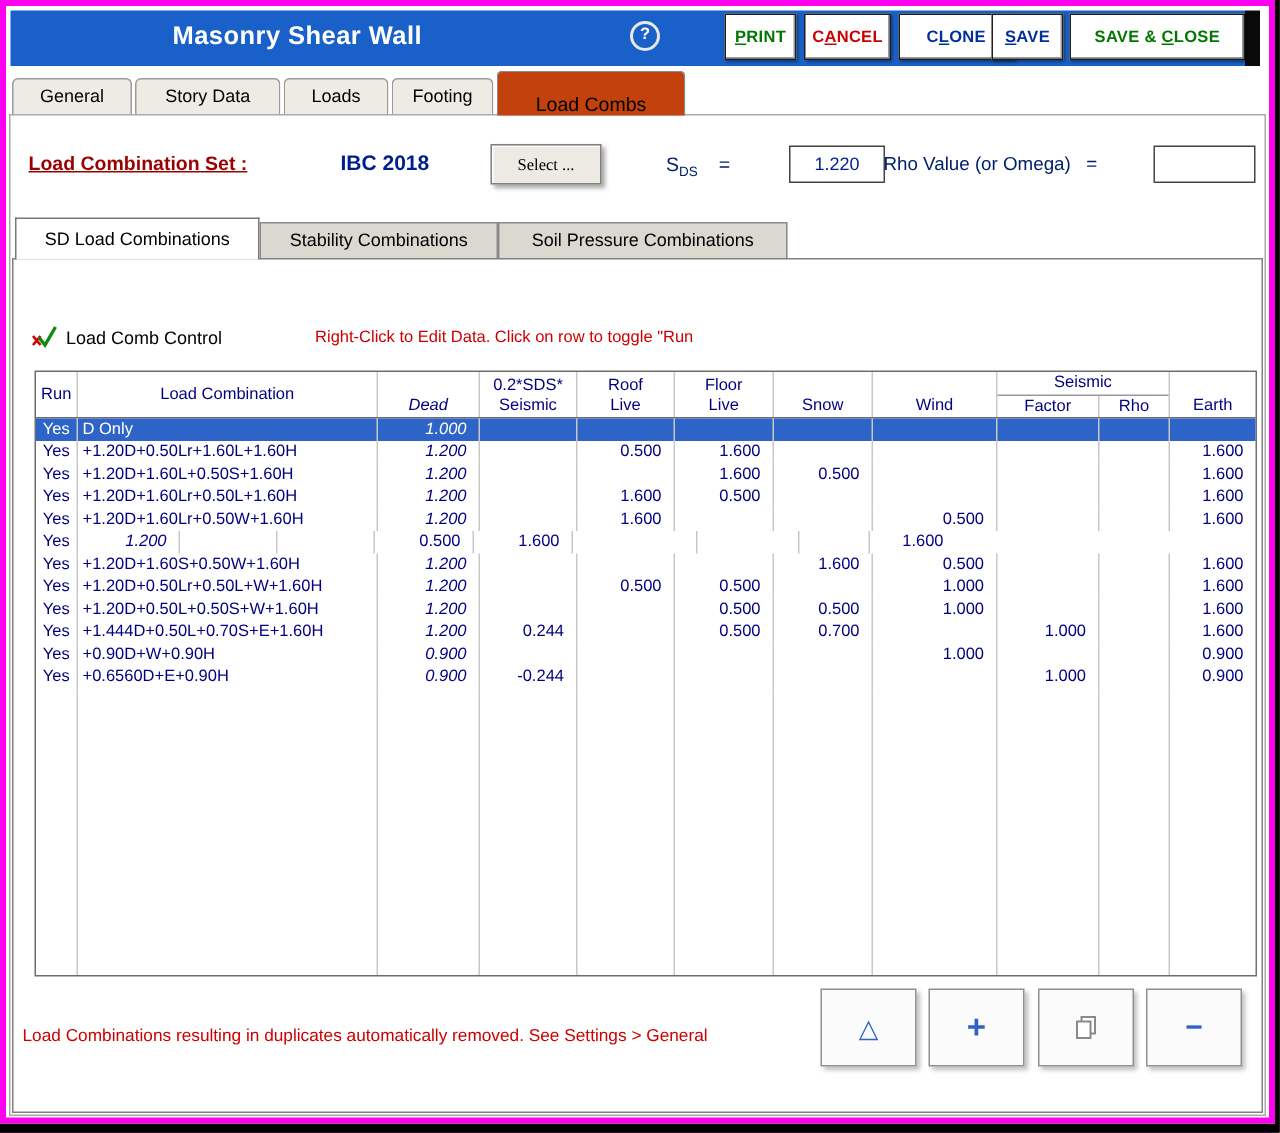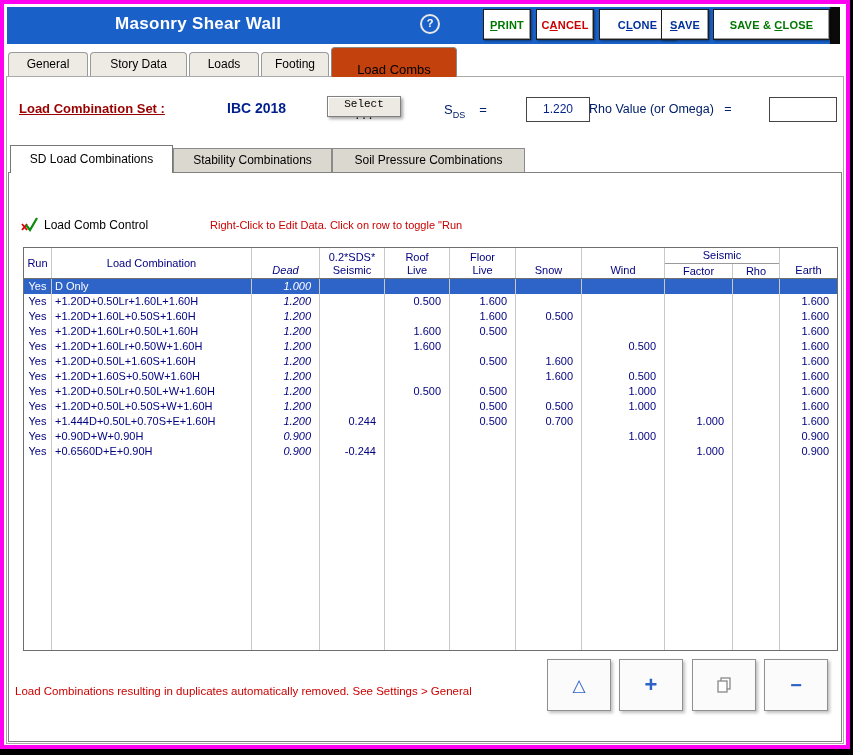--- a/index.html
+++ b/index.html
@@ -29,23 +29,23 @@
   .tab-story{left:86px;width:97px;}
   .tab-loads{left:185px;width:70px;}
   .tab-footing{left:257px;width:68px;}
   .tab-active{left:327px;width:126px;top:43px;height:30px;background:#c2410c;border:1px solid #8a8a8a;border-bottom:none;
     font-size:13px;padding-top:14px;z-index:4;}
   
   .main-page{position:absolute;left:2px;top:72px;width:838px;height:668px;box-sizing:border-box;
     border:1px solid #aaa;background:#fff;z-index:3;}
   .combo-label{position:absolute;left:12px;top:24px;color:#990000;font-size:13px;font-weight:bold;text-decoration:underline;}
   .combo-value{position:absolute;left:220px;top:23px;color:#001F8F;font-size:14px;font-weight:bold;}
-  .select-btn{position:absolute;left:320px;top:19px;width:74px;height:21px;background:#ECEAE3;
+  .select-btn{position:absolute;left:320px;top:19px;width:74px;height:27px;background:#ECEAE3;
     border:1px solid #808080;box-shadow:inset 1px 1px 0 #fff,2px 2px 3px rgba(0,0,0,.35);
-    font-family:Liberation Mono, monospace;font-size:11px;color:#000;cursor:pointer;}
+    font-family:Liberation Serif, serif;font-size:11px;color:#000;cursor:pointer;}
   .sds-label{position:absolute;left:437px;top:25px;color:#00206b;font-size:13px;}
   .sds-label sub{font-size:9px;}
   .sds-label .eq{margin-left:14px;}
   .value-box{position:absolute;box-sizing:border-box;border:1px solid #444;background:#fff;
     color:#001F8F;font-size:12px;text-align:center;line-height:23px;margin-left:20px;}
   .sds-box{left:499px;top:20px;width:64px;height:25px;}
   .rho-label{position:absolute;left:582px;top:25px;color:#00206b;font-size:12.5px;white-space:pre;}
   .rho-box{left:742px;top:20px;width:68px;height:25px;}
   
   .subtab{position:absolute;box-sizing:border-box;font-size:12px;color:#000;text-align:center;cursor:pointer;}
@@ -253,21 +253,20 @@
     <div class="cell c5 num"></div>
     <div class="cell c6 num"></div>
     <div class="cell c7 num">0.500</div>
     <div class="cell c8 num"></div>
     <div class="cell c9 num"></div>
     <div class="cell c10 num">1.600</div>
   </div>
 
   <div class="grid-row">
     <div class="cell c0 ctr">Yes</div>
-    <div class="cell c1 lft">+1.20D+0.50L+1.60S+1.60H</div>
     <div class="cell c2 num">1.200</div>
     <div class="cell c3 num"></div>
     <div class="cell c4 num"></div>
     <div class="cell c5 num">0.500</div>
     <div class="cell c6 num">1.600</div>
     <div class="cell c7 num"></div>
     <div class="cell c8 num"></div>
     <div class="cell c9 num"></div>
     <div class="cell c10 num">1.600</div>
   </div>

